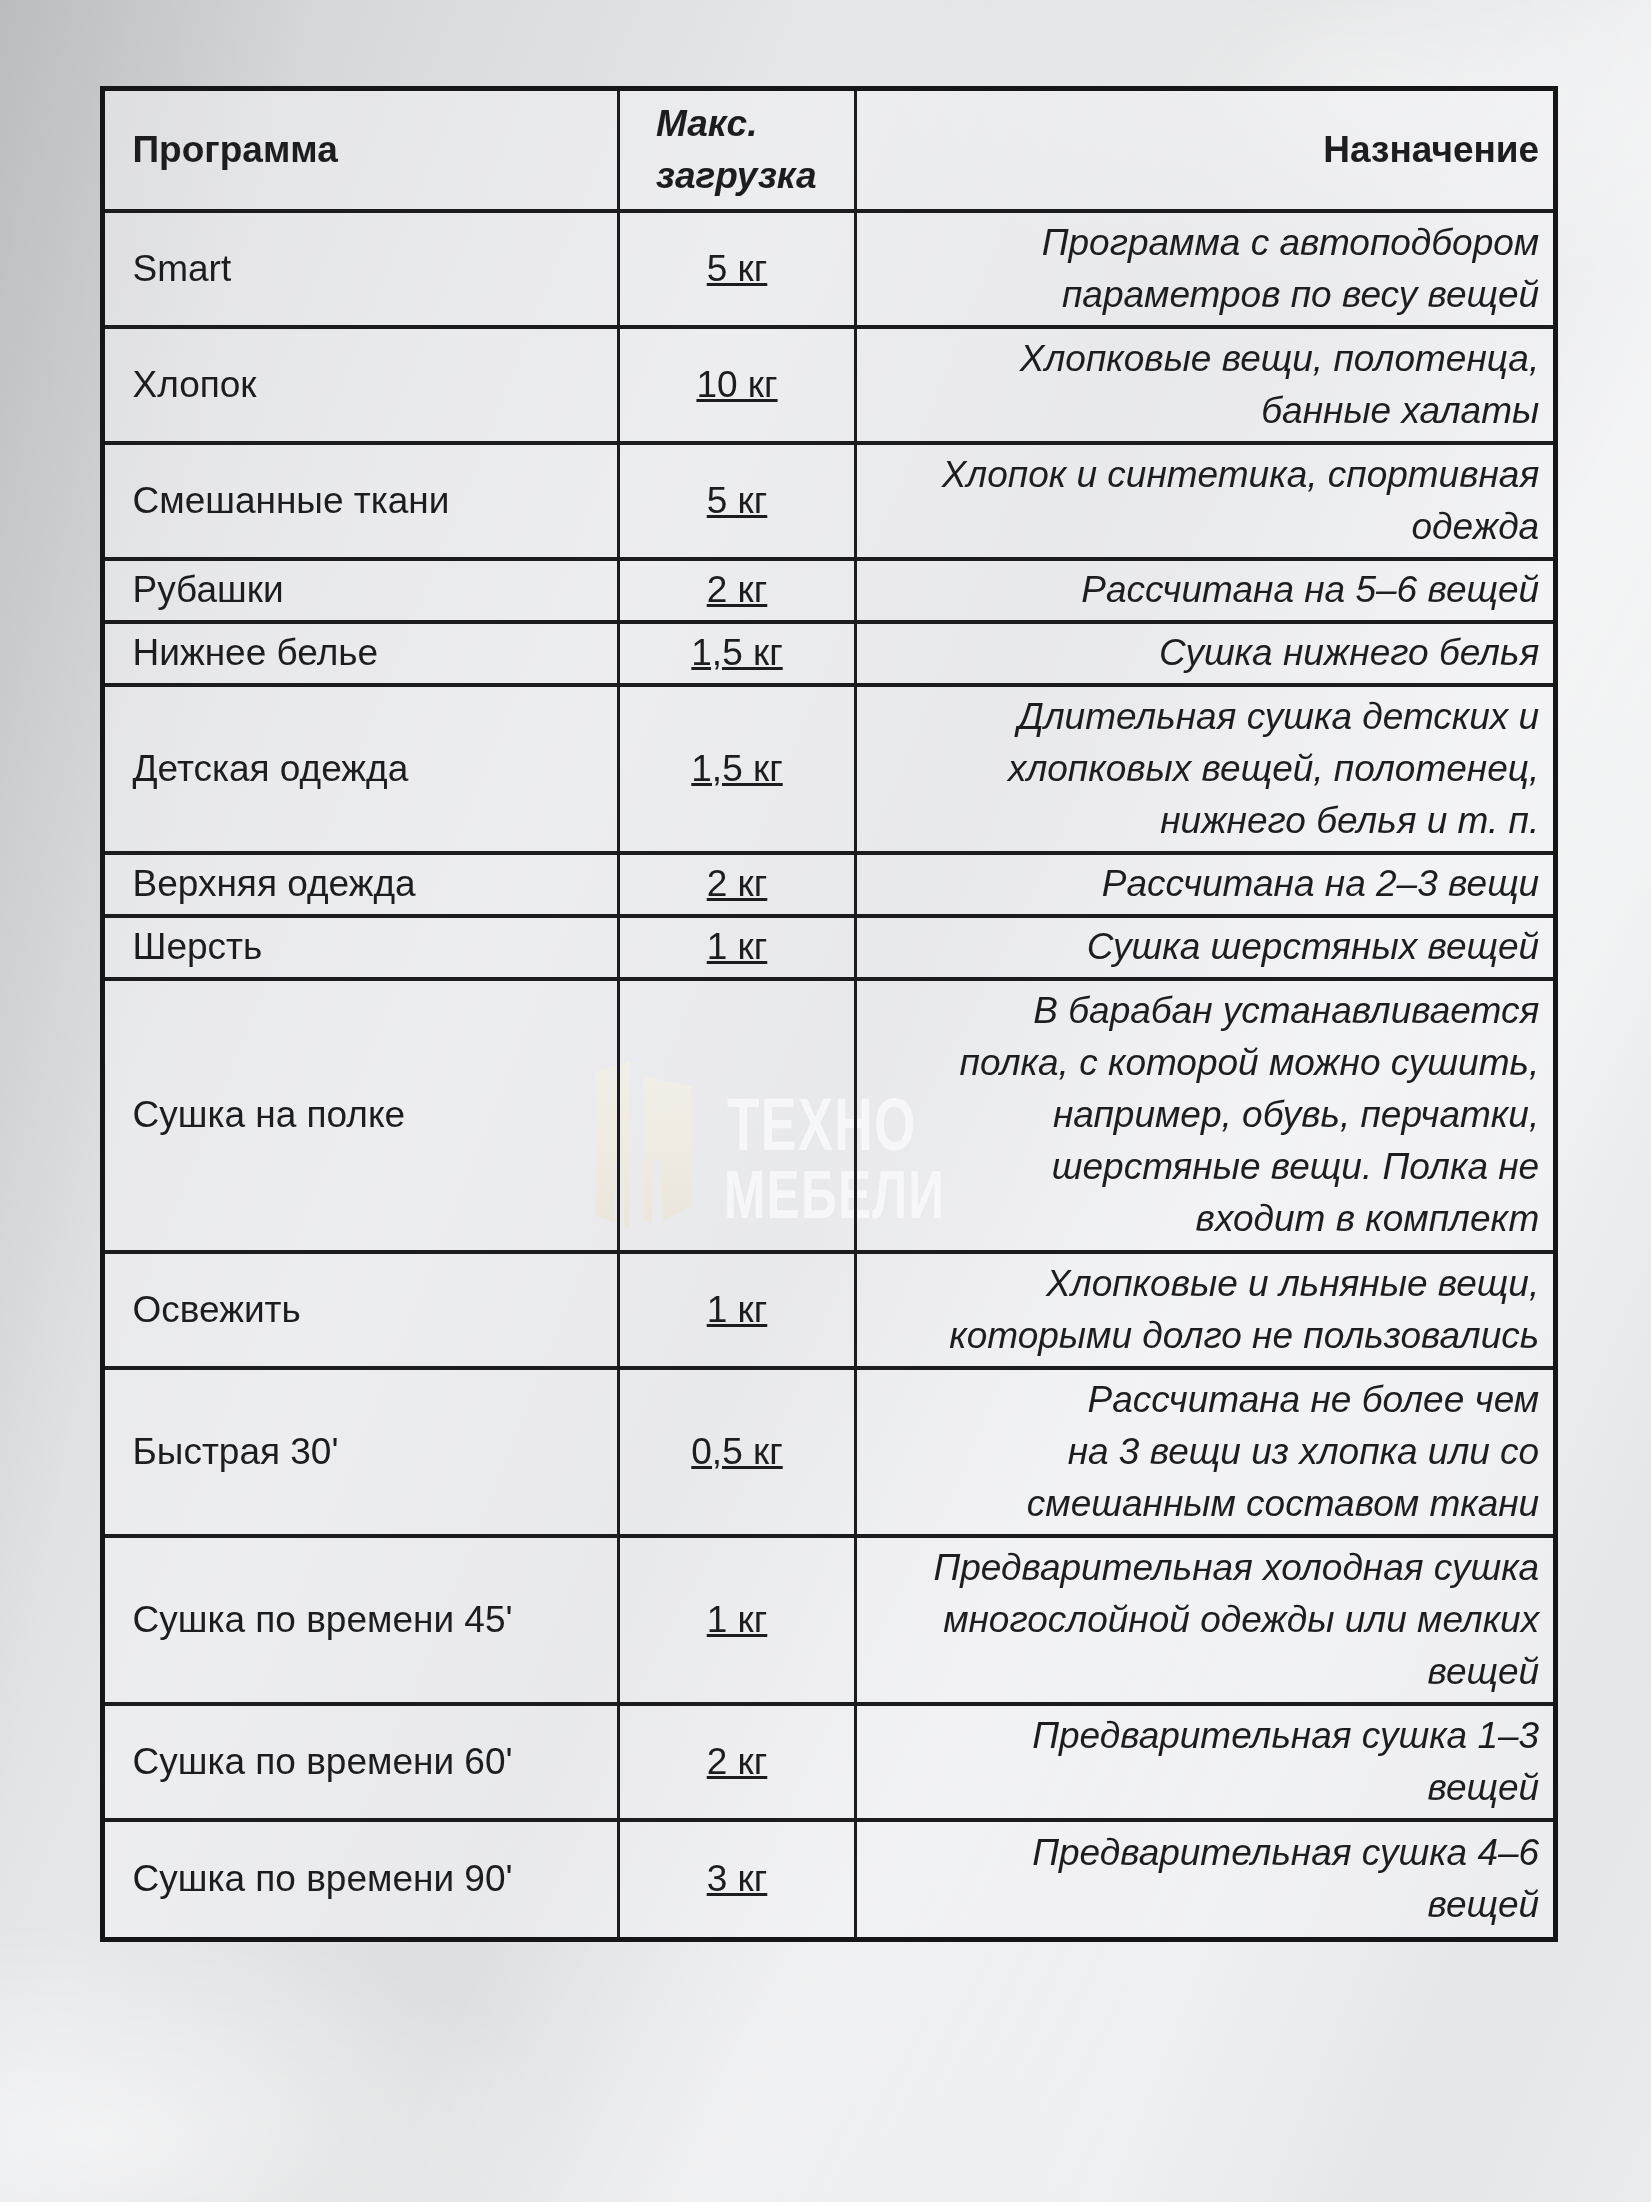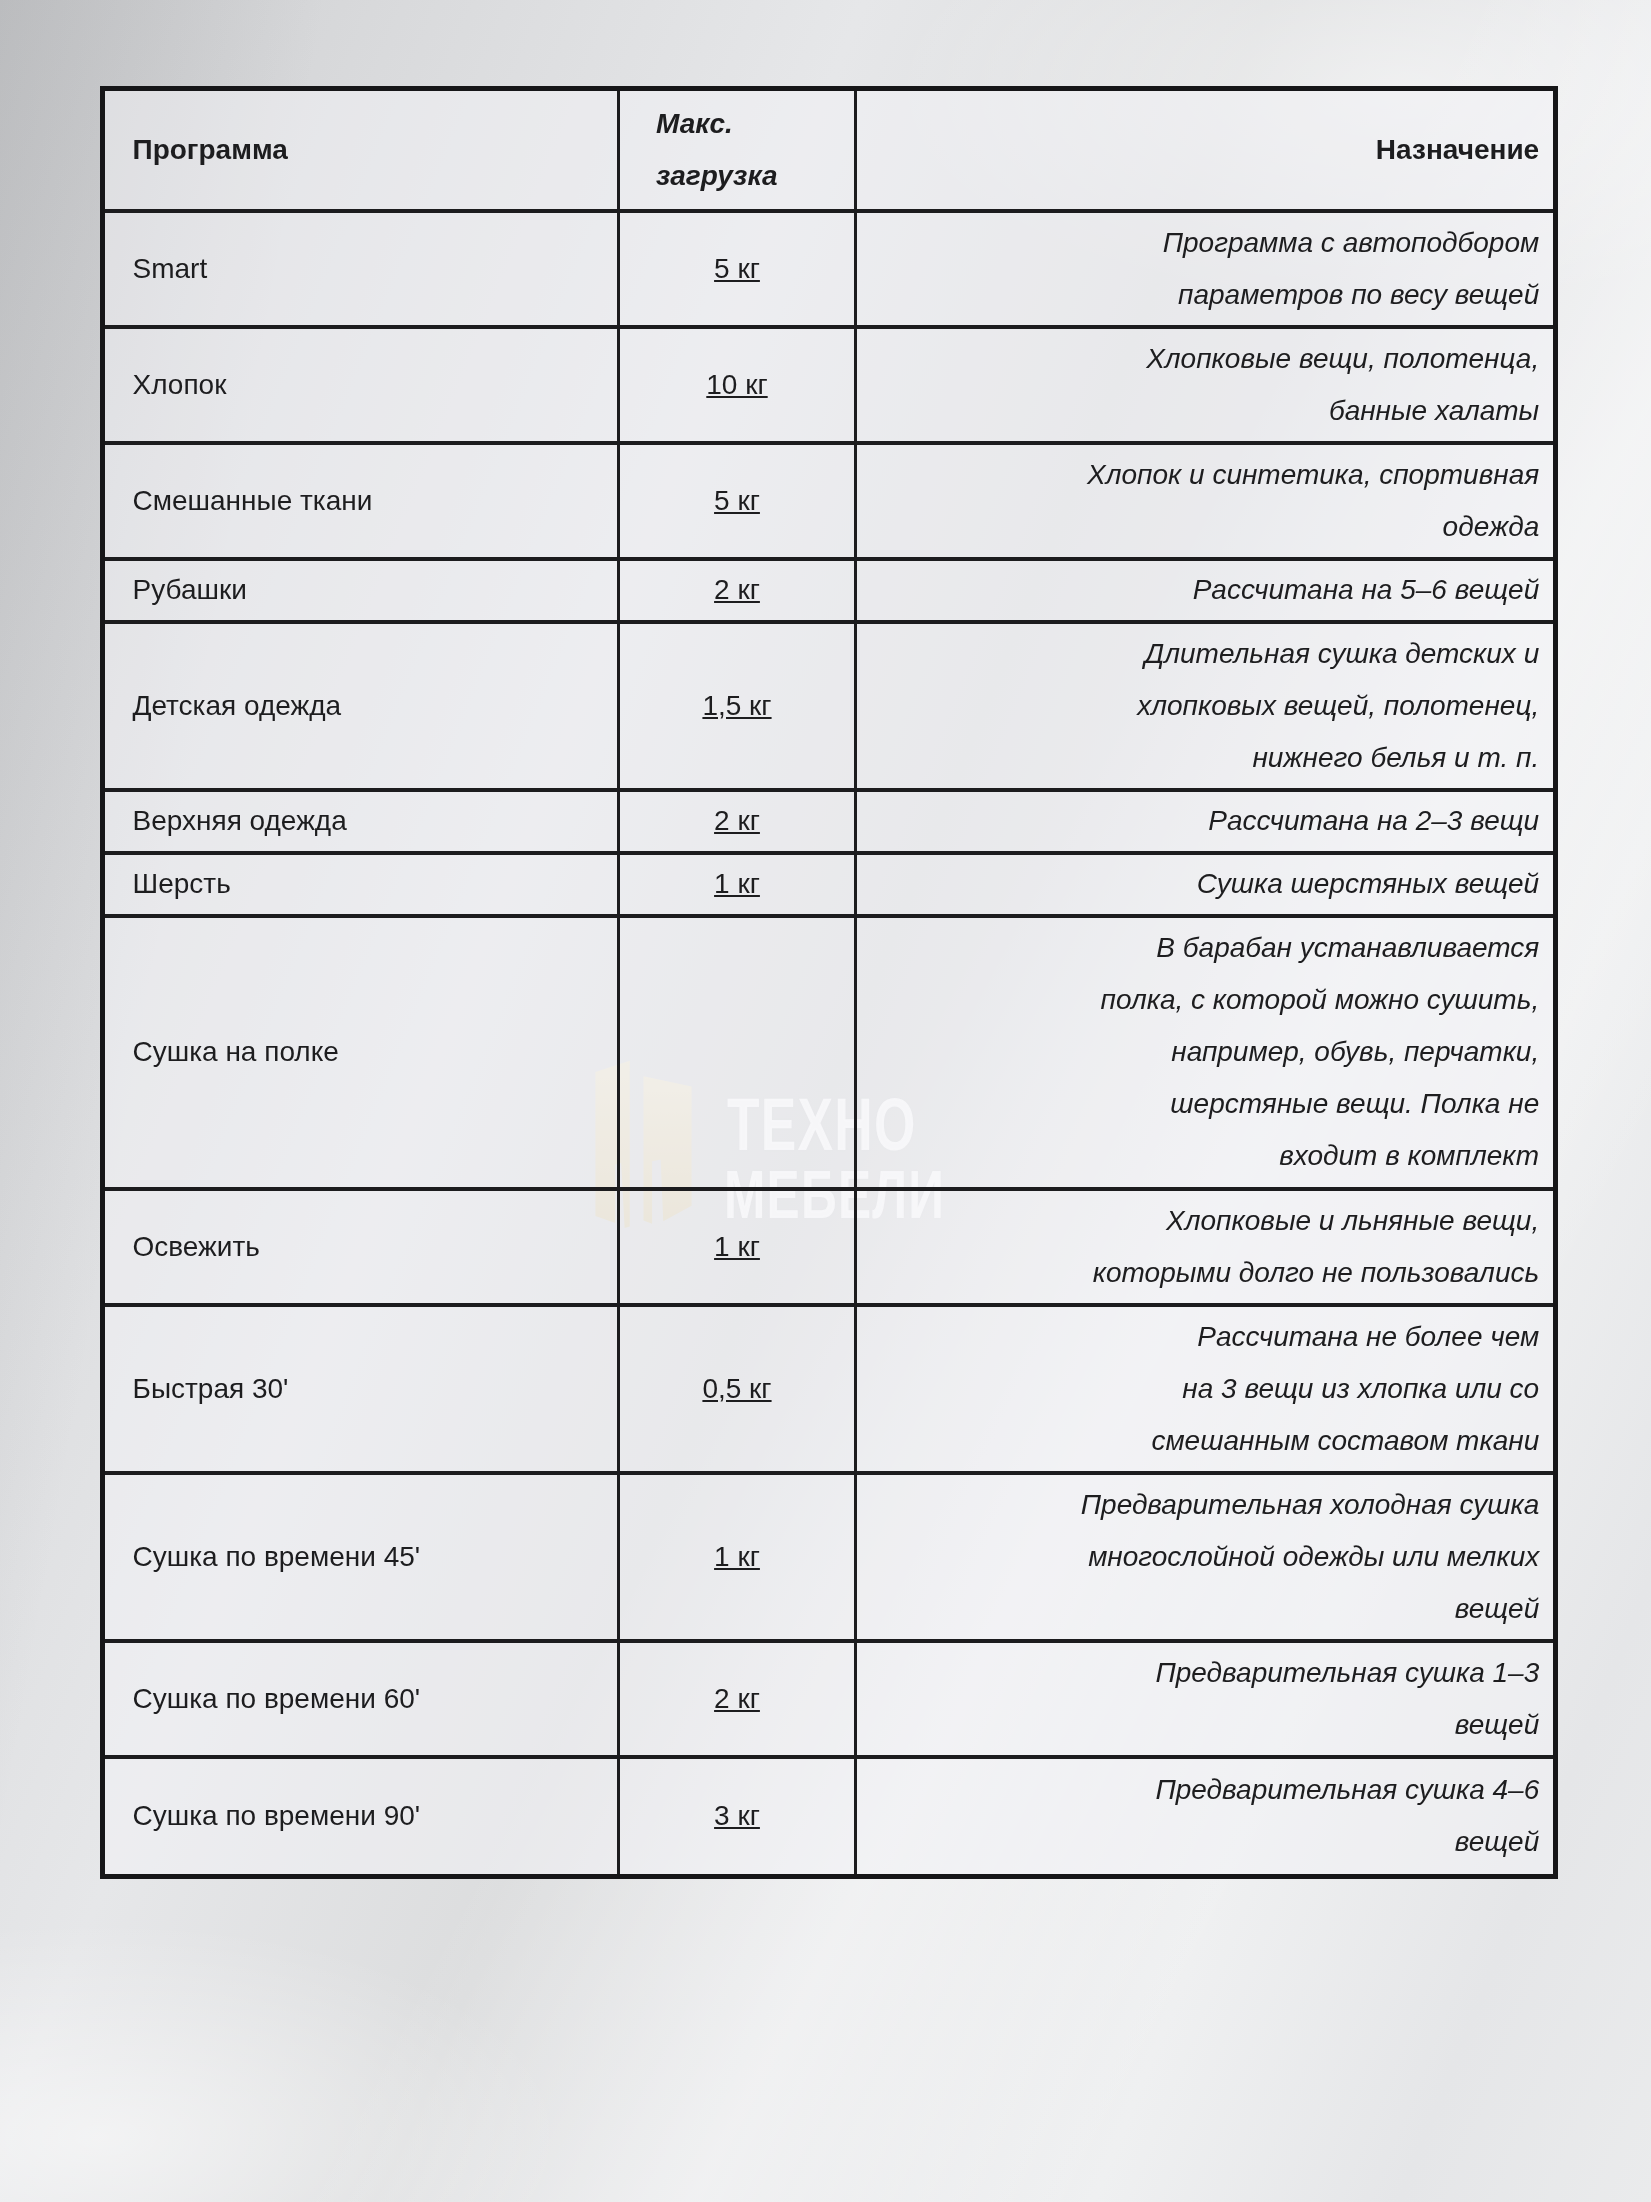--- a/index.html
+++ b/index.html
@@ -46,21 +46,21 @@
 
   
   table.programs {
     position: absolute;
     left: 100px;
     top: 86px;
     width: 1454px;
     z-index: 2;
     border-collapse: collapse;
     table-layout: fixed;
-    font-size: 28px;
+    font-size: 37px;
     line-height: 52px;
   }
   table.programs td, table.programs th {
     border-left: 3.4px solid #1c1c1e;
     border-right: 3.4px solid #1c1c1e;
     border-top: 4.3px solid #1c1c1e;
     border-bottom: 4.3px solid #1c1c1e;
     background-color: rgba(242,243,245,0.55);
     vertical-align: middle;
     font-weight: normal;
@@ -132,20 +132,25 @@
     <td class="c1">Смешанные ткани</td>
     <td class="c2">5 кг</td>
     <td class="c3 pre">Хлопок и синтетика, спортивная
 одежда</td>
   </tr>
   <tr class="rh1">
     <td class="c1">Рубашки</td>
     <td class="c2">2 кг</td>
     <td class="c3 pre">Рассчитана на 5–6 вещей</td>
   </tr>
+  <tr class="rh1">
+    <td class="c1">Нижнее белье</td>
+    <td class="c2">1,5 кг</td>
+    <td class="c3 pre">Сушка нижнего белья</td>
+  </tr>
   <tr class="rh3">
     <td class="c1">Детская одежда</td>
     <td class="c2">1,5 кг</td>
     <td class="c3 pre">Длительная сушка детских и
 хлопковых вещей, полотенец,
 нижнего белья и т. п.</td>
   </tr>
   <tr class="rh1">
     <td class="c1">Верхняя одежда</td>
     <td class="c2">2 кг</td>

